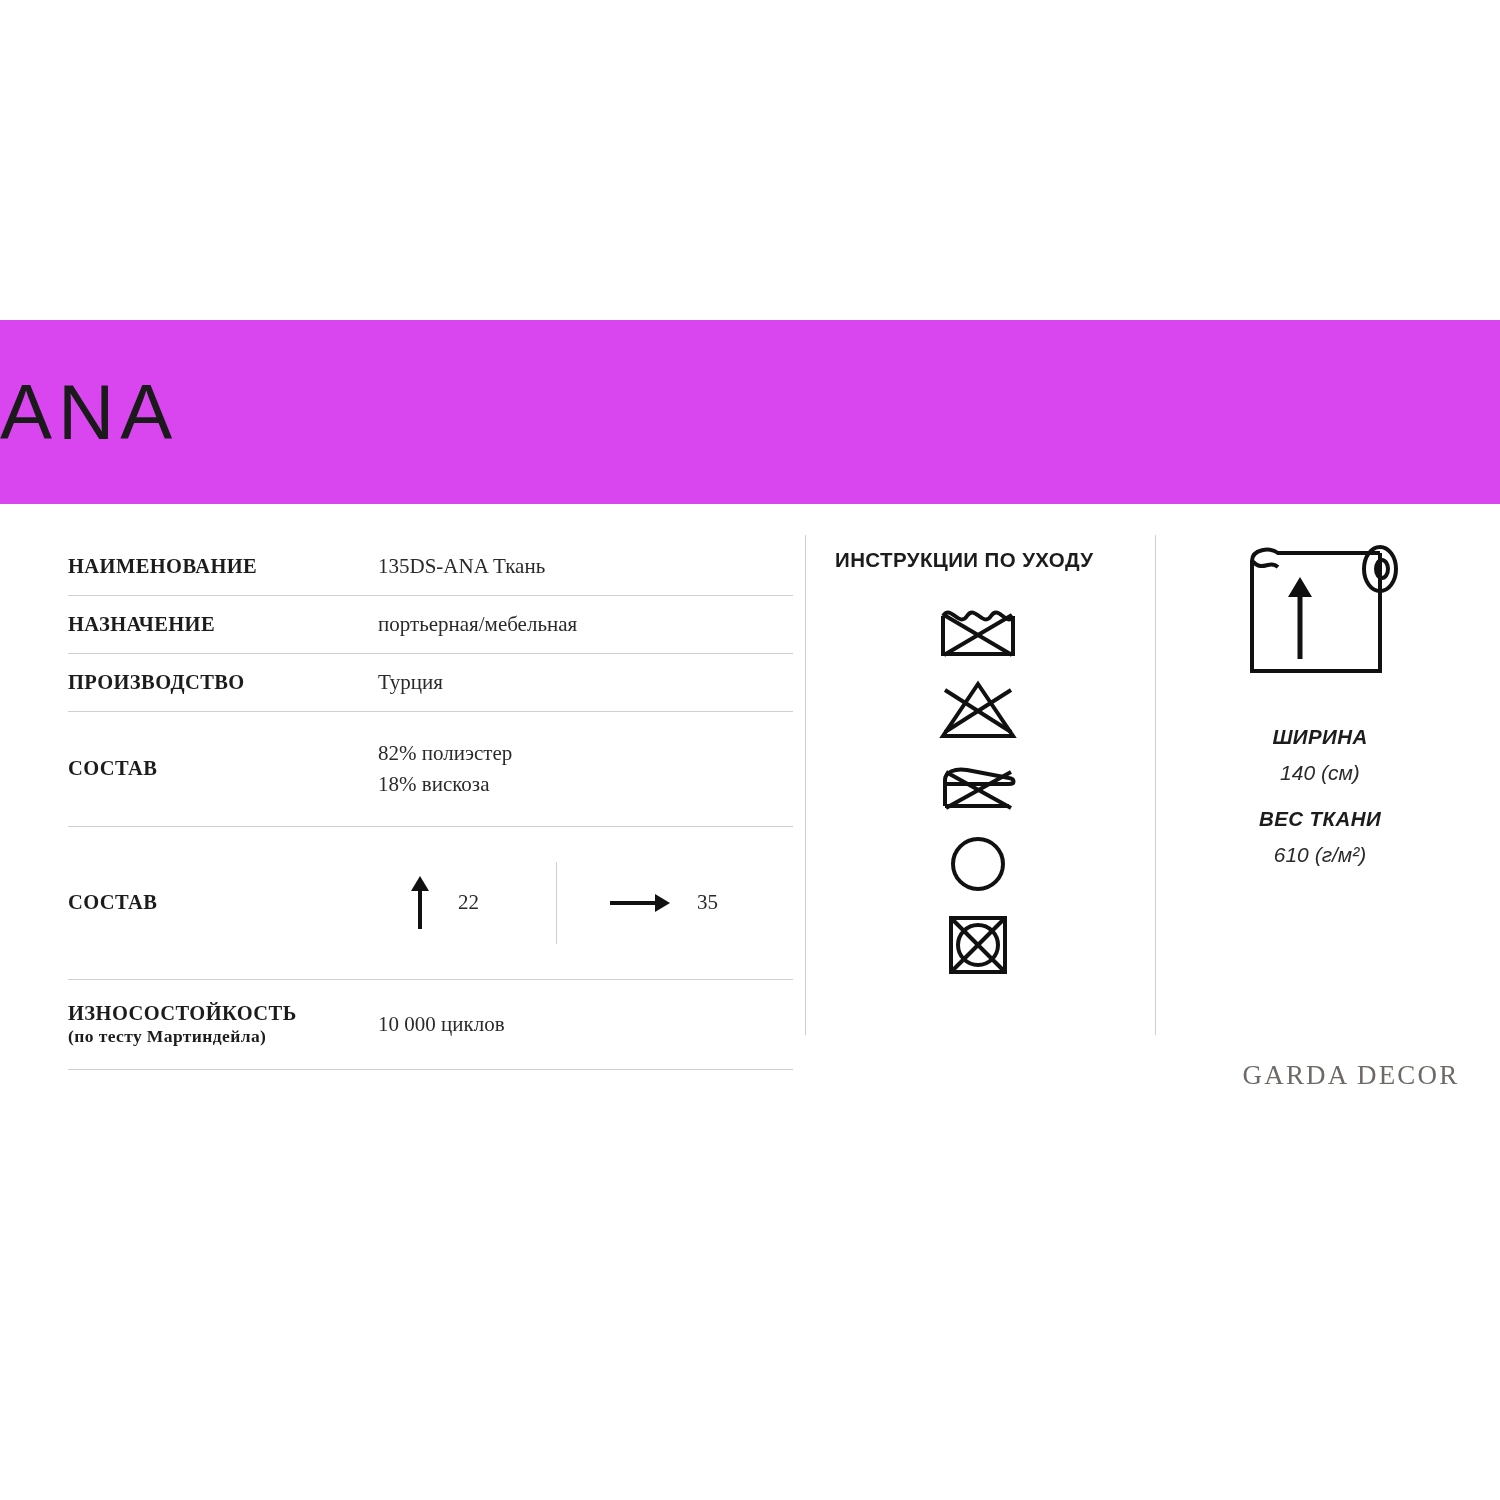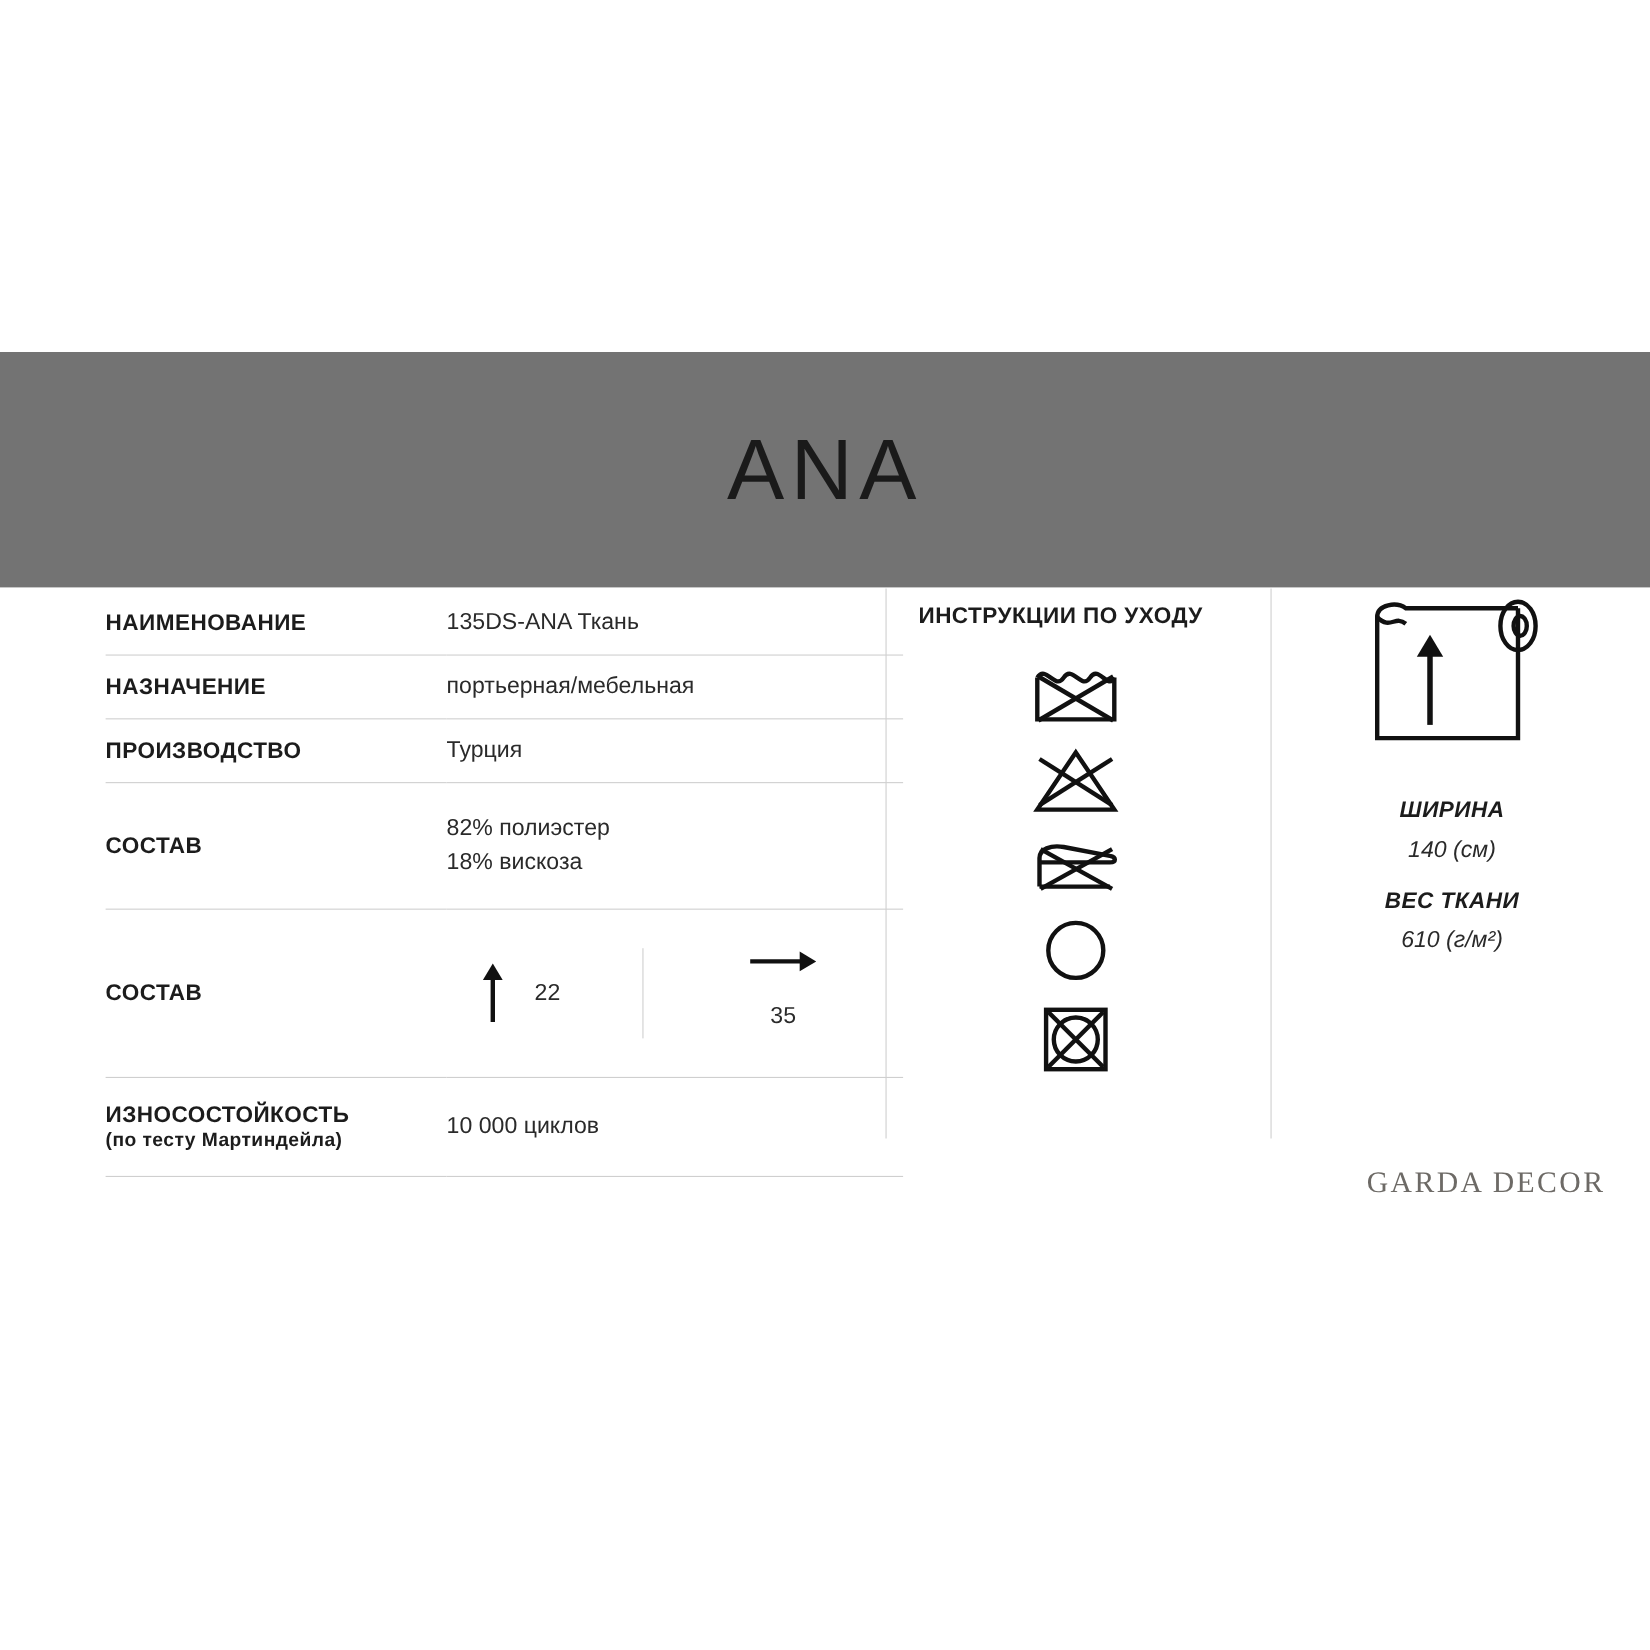--- a/index.html
+++ b/index.html
@@ -15,25 +15,24 @@
     position: relative;
     overflow: hidden;
   }
 
   
   .header-band {
     position: absolute;
     left: 0;
     top: 320px;
     width: 1500px;
-    height: 214px;
-    background: #737373;
+    height: 184px;
+    background: #d946ef;
     display: flex;
     align-items: center;
-    justify-content: center;
   }
   .header-title {
     font-size: 78px;
     letter-spacing: 6px;
     font-weight: 400;
     color: #1a1a1a;
     font-family: "Liberation Sans", sans-serif;
   }
 
   
@@ -42,23 +41,24 @@
     left: 0;
     top: 510px;
     width: 1500px;
     height: 560px;
     display: flex;
   }
 
   
   .spec-table {
     width: 725px;
-    margin-left: 96px;
+    margin-left: 68px;
     margin-top: 28px;
     border-collapse: collapse;
+    font-family: Liberation Serif, serif;
   }
   .spec-table tr {
     border-bottom: 1px solid #cfcfcf;
   }
   .spec-table tr:last-child {
     border-bottom: 1px solid #cfcfcf;
   }
   .spec-table td {
     padding: 0;
     vertical-align: middle;
@@ -98,23 +98,22 @@
   .rapport-box {
     display: flex;
     align-items: center;
     gap: 26px;
     padding-left: 30px;
     width: 178px;
     box-sizing: border-box;
   }
   .rapport-box.second {
     border-left: 1px solid #cfcfcf;
-    padding-left: 40px;
+    padding-left: 52px;
     width: 215px;
-    flex-direction: column;
   }
   .rapport-num {
     font-size: 21px;
     color: #2a2a2a;
     text-align: center;
   }
 
   
   .vsep {
     position: absolute;

